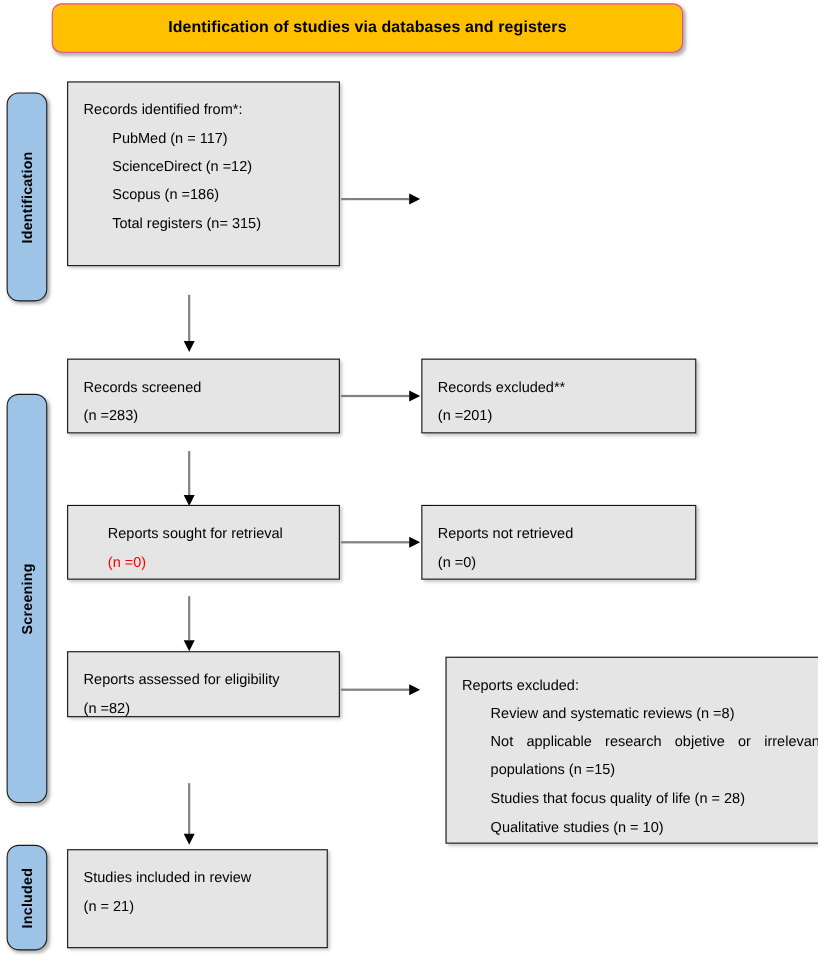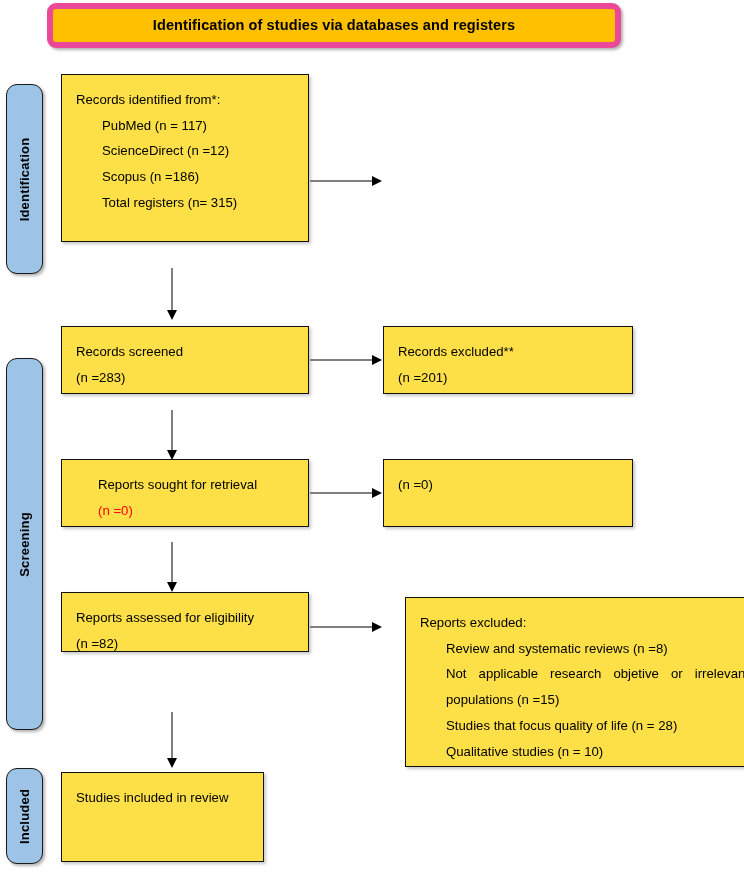--- a/index.html
+++ b/index.html
@@ -21,21 +21,21 @@
   }
 
   
   .banner {
     position: absolute;
     left: 47px;
     top: 3px;
     width: 574px;
     height: 45px;
     background: #FFC000;
-    border: 6px solid #ec4899;
+    border: 1px solid #ec4899;
     border-radius: 9px;
     box-shadow: 2px 2px 3px rgba(0,0,0,0.30);
     display: flex;
     align-items: center;
     justify-content: center;
     box-sizing: border-box;
   }
   .banner-text {
     font-size: 14.5px;
     font-weight: bold;
@@ -62,21 +62,21 @@
     font-weight: bold;
     color: #000000;
     white-space: nowrap;
     transform: rotate(-90deg);
     letter-spacing: 0.2px;
   }
 
   
   .box {
     position: absolute;
-    background: #fde047;
+    background: #e5e5e5;
     border: 1.6px solid #111111;
     box-shadow: 2px 2px 3px rgba(0,0,0,0.22);
     box-sizing: border-box;
     padding: 12px 14px;
     font-size: 13.2px;
     line-height: 1.95;
     color: #000000;
   }
   .box p {
     margin: 0;
@@ -201,20 +201,21 @@
     <p>Reports sought for retrieval</p>
     <p class="red">(n =0)</p>
   </div>
 
   <div class="h-arrow" style="left:310px; top:488px; width:72px;">
     <div class="shaft" style="width:62px;"></div>
     <div class="head" style="left:62px;"></div>
   </div>
 
   <div class="box" style="left:383px; top:459px; width:250px; height:68px;">
+    <p>Reports not retrieved</p>
     <p>(n =0)</p>
   </div>
 
   <div class="v-arrow" style="left:167px; top:542px; height:50px;">
     <div class="shaft" style="height:40px;"></div>
     <div class="head" style="top:40px;"></div>
   </div>
 
   <div class="box" style="left:61px; top:592px; width:248px; height:60px;">
     <p>Reports assessed for eligibility</p>
@@ -232,17 +233,18 @@
     <p class="indent">Not applicable research objetive or irrelevant populations (n =15)</p>
     <p class="indent">Studies that focus quality of life (n = 28)</p>
     <p class="indent">Qualitative studies (n = 10)</p>
   </div>
 
   <div class="v-arrow" style="left:167px; top:712px; height:56px;">
     <div class="shaft" style="height:46px;"></div>
     <div class="head" style="top:46px;"></div>
   </div>
 
-  <div class="box" style="left:61px; top:772px; width:203px; height:90px;">
+  <div class="box" style="left:61px; top:772px; width:237px; height:90px;">
     <p>Studies included in review</p>
+    <p>(n = 21)</p>
   </div>
 
 </div>
 
 </body></html>

